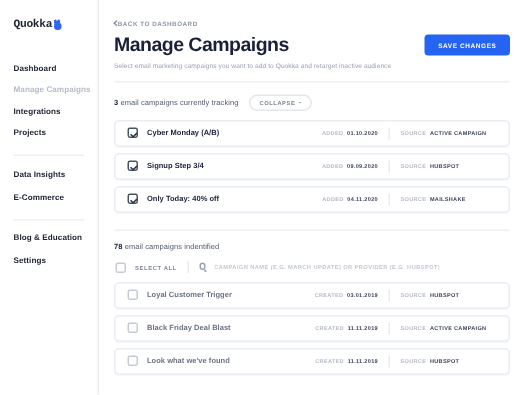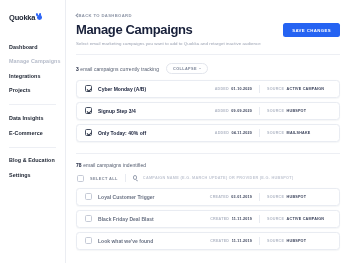--- a/index.html
+++ b/index.html
@@ -14,21 +14,21 @@
   
   .sidebar {
     width: 66px; height: 263px;
     background: #ffffff;
     border-right: 1px solid #ebedf2;
     padding: 13px 0 0 0;
     flex: 0 0 66px;
   }
   .logo-row {
     display: flex; gap: 1px;
-    padding: 0 0 0 9px; margin-bottom: 18px;
+    padding: 0 0 0 9px; margin-bottom: 18px; font-family: Liberation Mono, monospace;
   }
   .logo-text {
     font-size: 7.5px; font-weight: bold; letter-spacing: -0.2px;
     color: #1b2230;
   }
   .logo-mark {
     width: 6px; height: 7px; position: relative; margin-left: 0px;
   }
   .logo-mark .ear {
     position: absolute; width: 2.4px; height: 3px; border-radius: 50% 50% 0 0;

